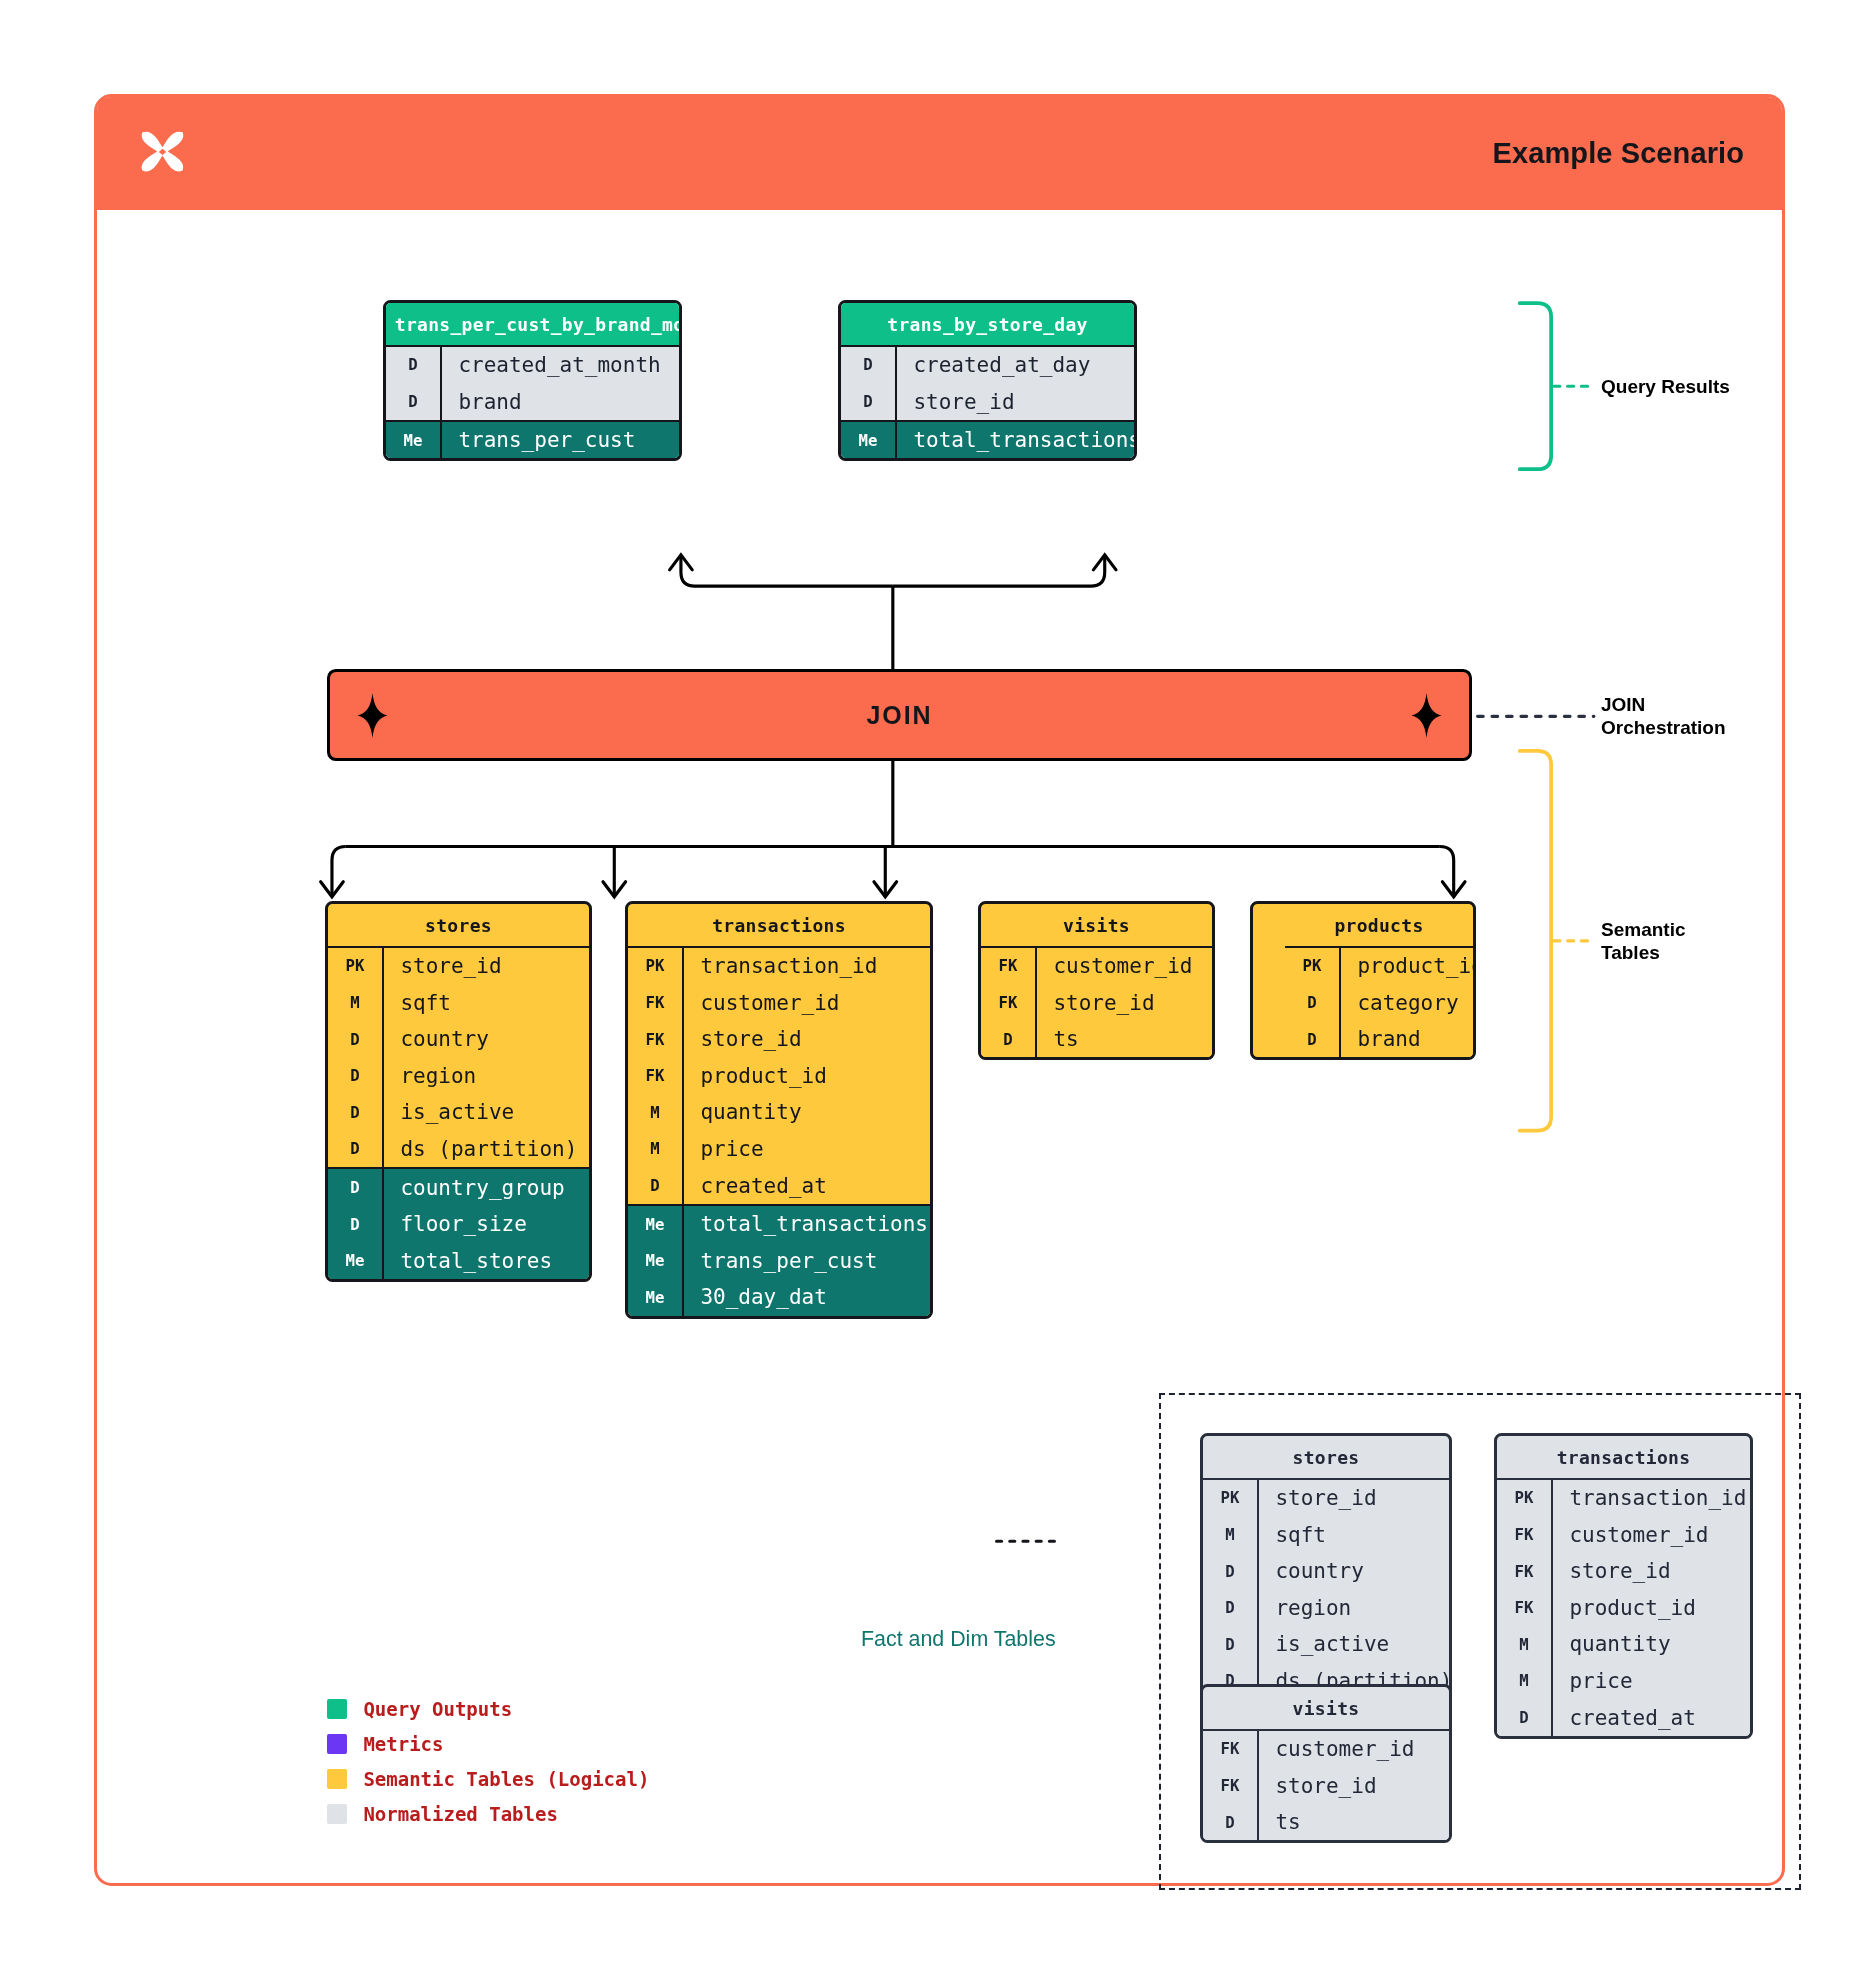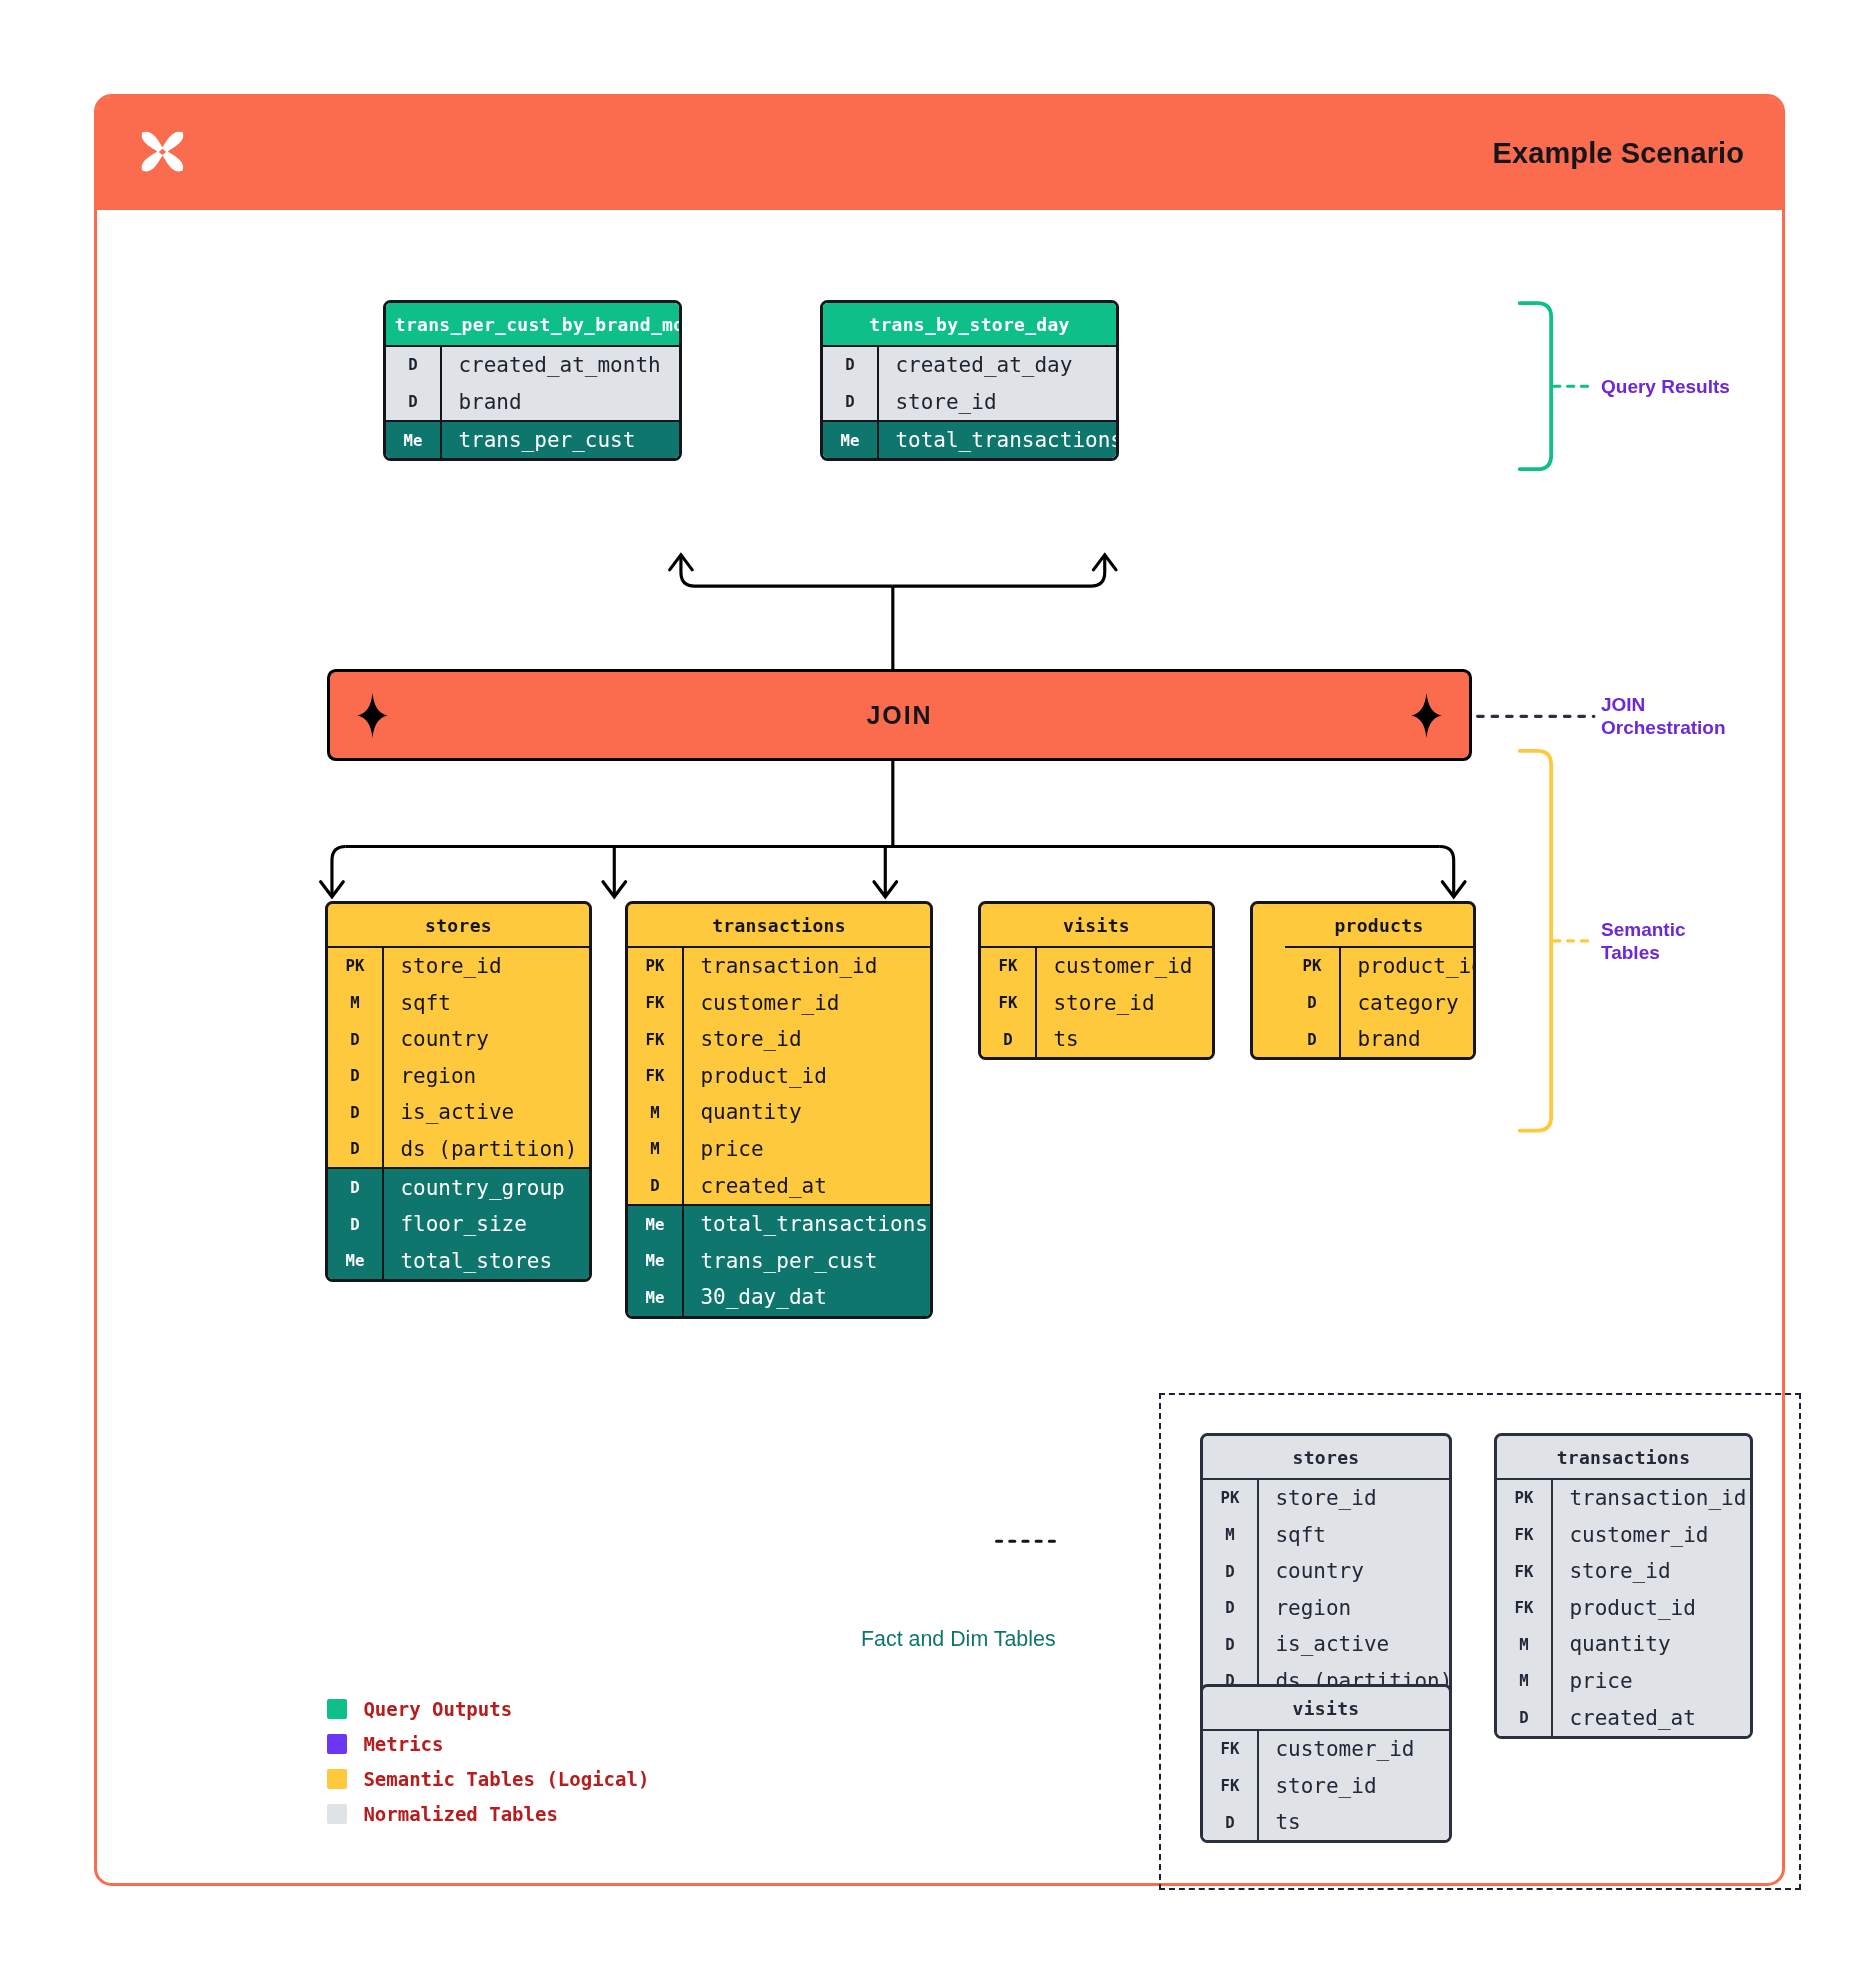--- a/index.html
+++ b/index.html
@@ -62,21 +62,21 @@
   #join-label{
     position:absolute;left:0;top:0;width:100%;height:86px;line-height:86px;text-align:center;
     font-size:25px;font-weight:700;letter-spacing:1.9px;color:#15161c;
   }
   .spark{position:absolute;top:21px;width:39px;height:45px;}
 
   
   #wires{position:absolute;left:0;top:0;width:1691px;height:1792px;pointer-events:none;}
 
   
-  .ann{position:absolute;font-size:19px;font-weight:700;color:#6d28d9;line-height:1.22;}
+  .ann{position:absolute;font-size:19px;font-weight:700;color:#000000;line-height:1.22;}
 
   
   #factbox{
     position:absolute;left:1062px;top:1296px;width:642px;height:497px;
     border:2.5px dashed #1d2230;box-sizing:border-box;
   }
   #fact-label{
     position:absolute;left:764px;top:1530px;font-size:21.4px;font-weight:400;color:#0f766e;white-space:nowrap;
   }
 
@@ -167,21 +167,21 @@
       </div>
       <div class="grp p-purple">
         <div class="rw">
           <div class="k">Me</div>
           <div class="v">trans_per_cust</div>
         </div>
       </div>
     </div>
   </div>
 
-  <div class="ent p-green mono" style="left:723px;top:203px;width:299px;">
+  <div class="ent p-green mono" style="left:741px;top:203px;width:299px;">
     <div class="ttl">trans_by_store_day</div>
     <div class="rows">
       <div class="grp p-grey">
         <div class="rw">
           <div class="k">D</div>
           <div class="v">created_at_day</div>
         </div>
         <div class="rw">
           <div class="k">D</div>
           <div class="v">store_id</div>

